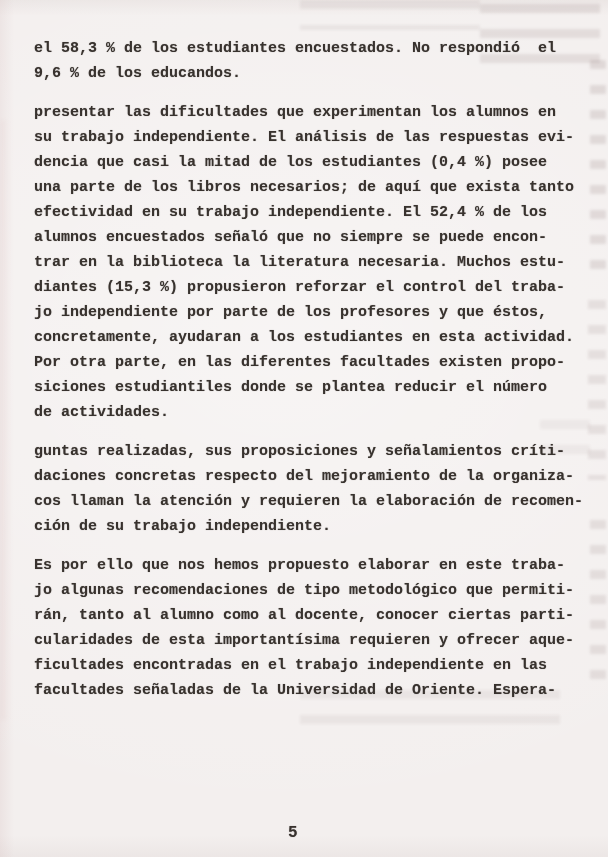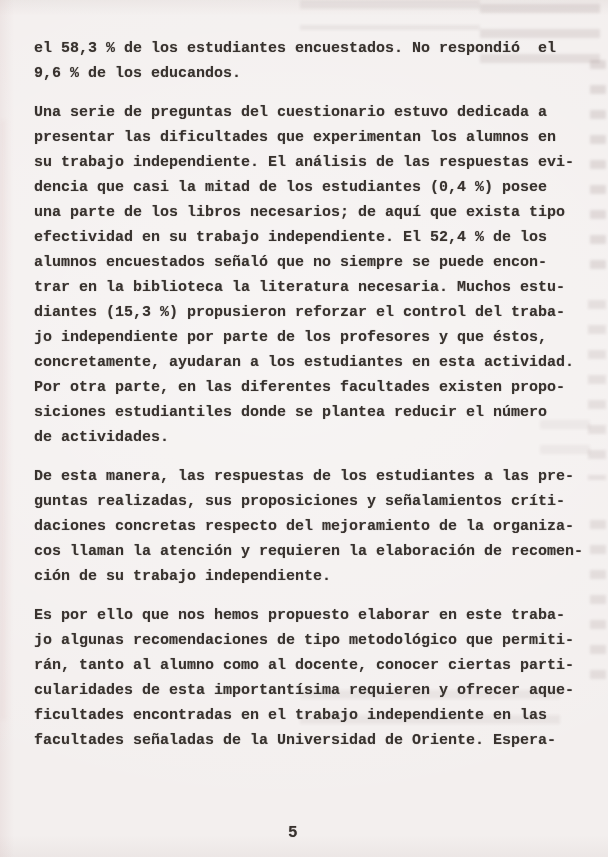--- a/index.html
+++ b/index.html
@@ -97,38 +97,36 @@
   <div class="ghost g-leftstreak"></div>
 
   <div class="textblock">
 
     <div class="para">
       <div class="ln">el 58,3 % de los estudiantes encuestados. No respondió  el</div>
       <div class="ln">9,6 % de los educandos.</div>
     </div>
 
     <div class="para">
-      <div class="ln">Una serie de preguntas del cuestionario estuvo dedicada a</div>
       <div class="ln">presentar las dificultades que experimentan los alumnos en</div>
       <div class="ln">su trabajo independiente. El análisis de las respuestas evi-</div>
       <div class="ln">dencia que casi la mitad de los estudiantes (0,4 %) posee</div>
-      <div class="ln">una parte de los libros necesarios; de aquí que exista tipo</div>
+      <div class="ln">una parte de los libros necesarios; de aquí que exista tanto</div>
       <div class="ln">efectividad en su trabajo independiente. El 52,4 % de los</div>
       <div class="ln">alumnos encuestados señaló que no siempre se puede encon-</div>
       <div class="ln">trar en la biblioteca la literatura necesaria. Muchos estu-</div>
       <div class="ln">diantes (15,3 %) propusieron reforzar el control del traba-</div>
       <div class="ln">jo independiente por parte de los profesores y que éstos,</div>
       <div class="ln">concretamente, ayudaran a los estudiantes en esta actividad.</div>
       <div class="ln">Por otra parte, en las diferentes facultades existen propo-</div>
       <div class="ln">siciones estudiantiles donde se plantea reducir el número</div>
       <div class="ln">de actividades.</div>
     </div>
 
     <div class="para">
-      <div class="ln">De esta manera, las respuestas de los estudiantes a las pre-</div>
       <div class="ln">guntas realizadas, sus proposiciones y señalamientos críti-</div>
       <div class="ln">daciones concretas respecto del mejoramiento de la organiza-</div>
       <div class="ln">cos llaman la atención y requieren la elaboración de recomen-</div>
       <div class="ln">ción de su trabajo independiente.</div>
     </div>
 
     <div class="para">
       <div class="ln">Es por ello que nos hemos propuesto elaborar en este traba-</div>
       <div class="ln">jo algunas recomendaciones de tipo metodológico que permiti-</div>
       <div class="ln">rán, tanto al alumno como al docente, conocer ciertas parti-</div>

